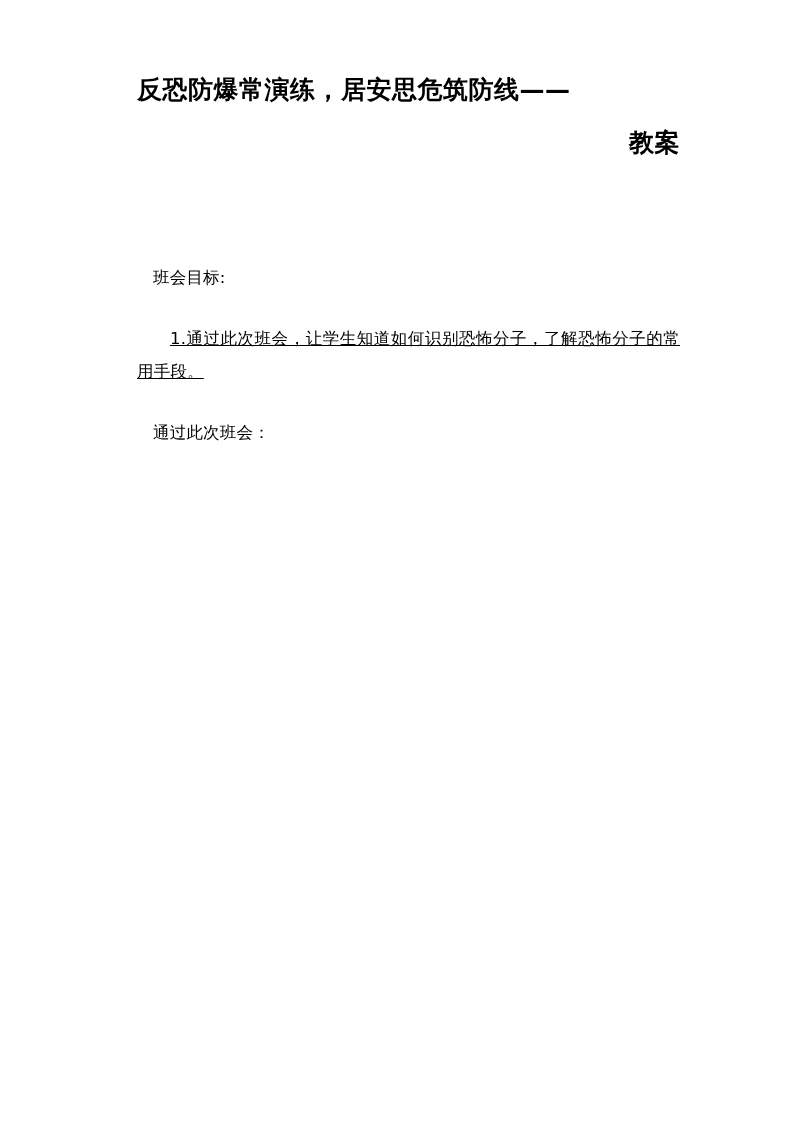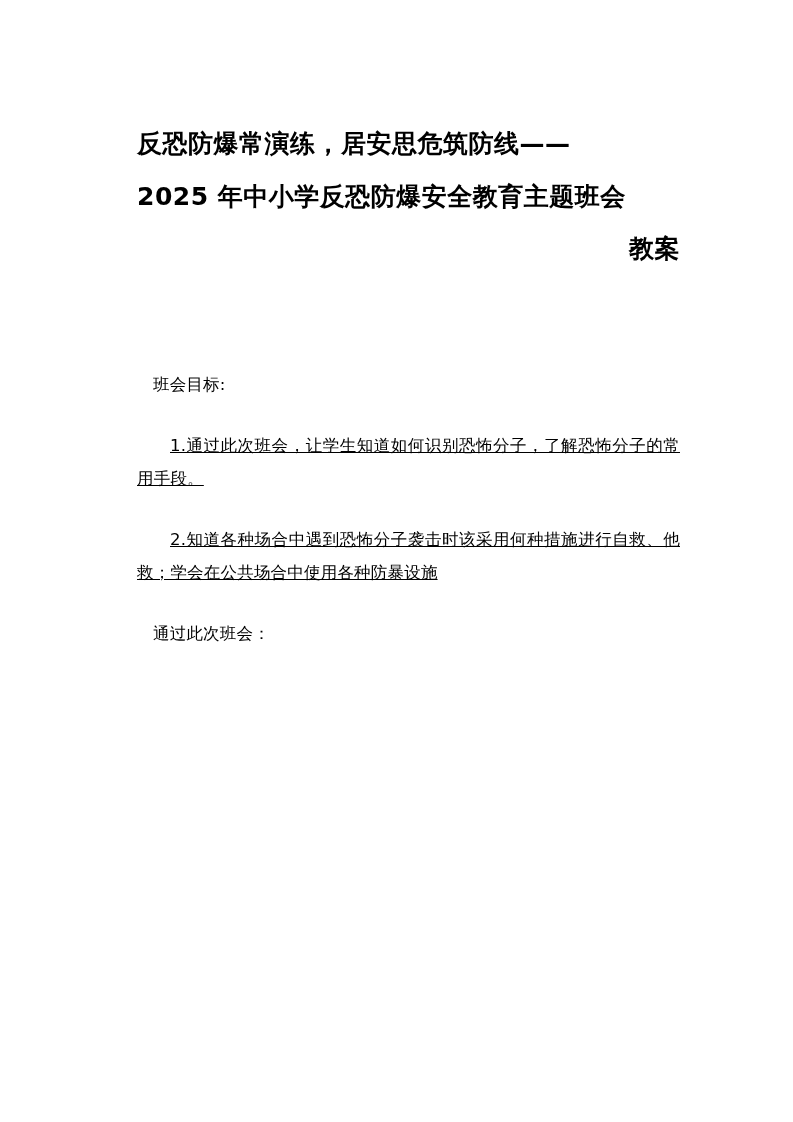--- a/index.html
+++ b/index.html
@@ -12,21 +12,21 @@
     height: 1122px;
     font-family: "DejaVu Sans", "Liberation Sans", sans-serif;
     color: #000000;
     -webkit-font-smoothing: antialiased;
   }
   .page {
     position: relative;
     width: 793px;
     height: 1122px;
     box-sizing: border-box;
-    padding: 118px 113px 60px 137px;
+    padding: 64px 113px 60px 137px;
     background: #ffffff;
   }
   .doc-title {
     font-size: 25px;
     font-weight: 700;
     line-height: 2.1;
     letter-spacing: 0.5px;
     text-align: left;
     margin: 0 0 0 0;
   }
@@ -57,24 +57,22 @@
     margin-bottom: 0;
   }
 </style>
 </head>
 <body>
 
 <div class="page">
 
   <h1 class="doc-title">
     <span class="line title-line-1">反恐防爆常演练，居安思危筑防线——</span>
-    <span class="line title-line-2">2025 年中小学反恐防爆安全教育主题班会</span>
     <span class="line title-line-3">教案</span>
   </h1>
 
   <div class="body-block">
     <p class="para heading-para">班会目标:</p>
     <p class="para indent">1.通过此次班会，让学生知道如何识别恐怖分子，了解恐怖分子的常用手段。</p>
-    <p class="para indent">2.知道各种场合中遇到恐怖分子袭击时该采用何种措施进行自救、他救；学会在公共场合中使用各种防暴设施</p>
     <p class="para heading-para">通过此次班会：</p>
   </div>
 
 </div>
 
 </body></html>

